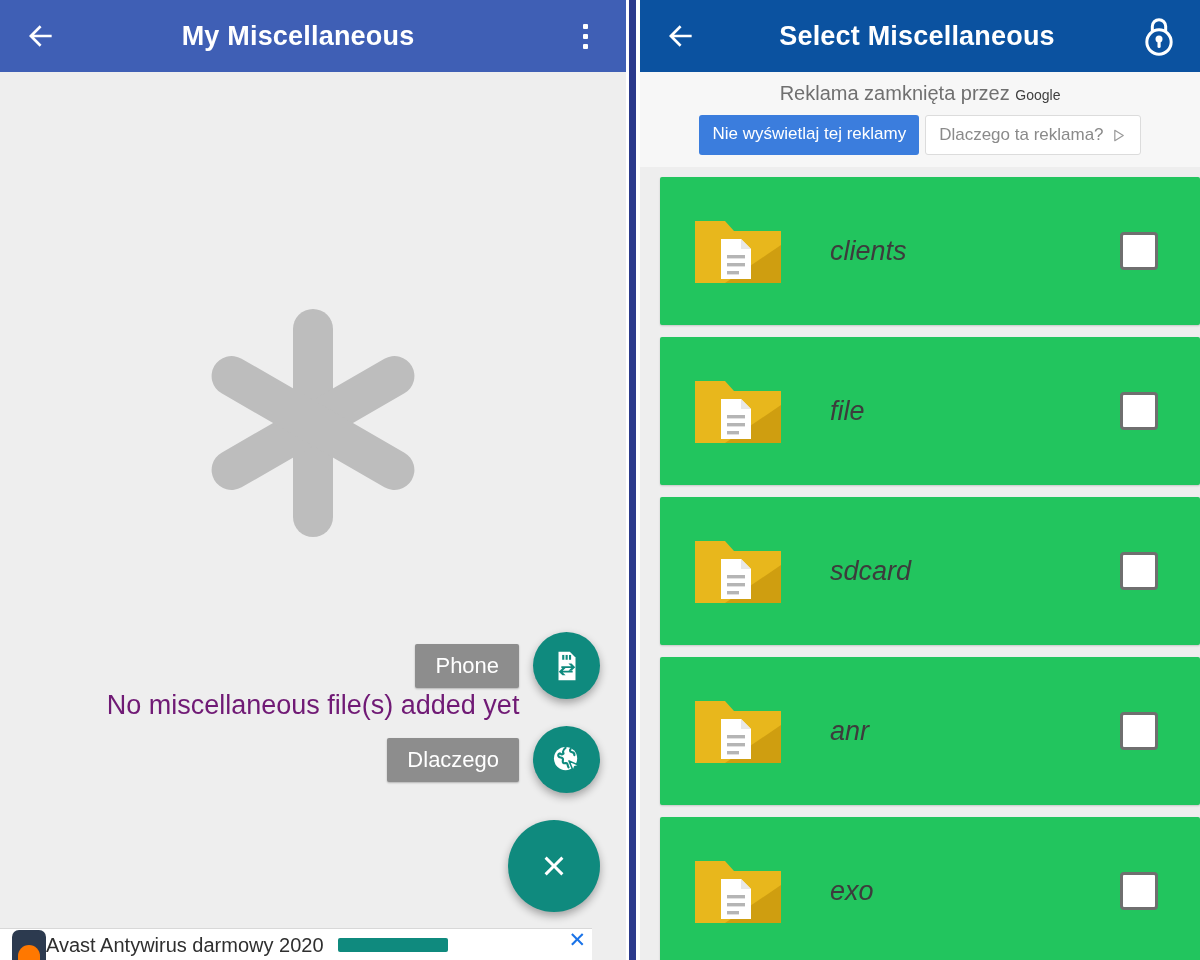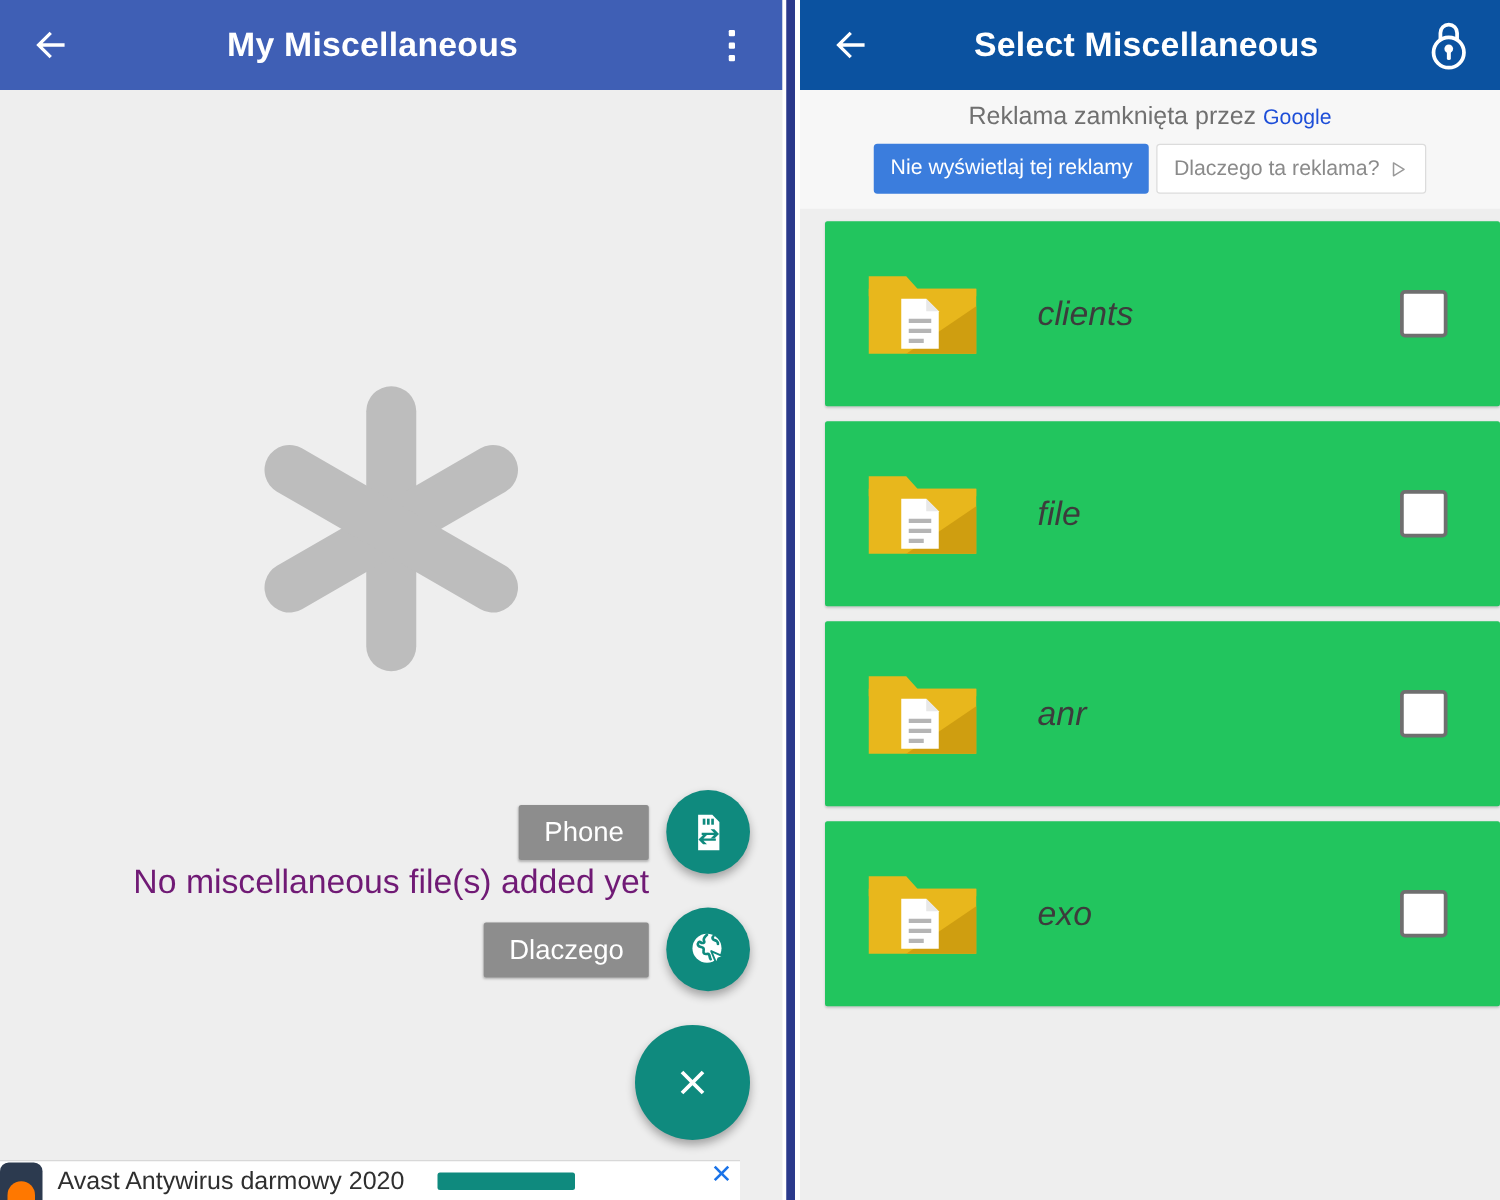--- a/index.html
+++ b/index.html
@@ -63,21 +63,21 @@
   }
   .fab.small { width:67px; height:67px; }
   .fab.big { width:92px; height:92px; }
 
   
   .avast-ad {
     position:absolute; left:0; bottom:0; width:592px; height:32px;
     background:#ffffff; border-top:1px solid #d8d8d8; overflow:hidden;
     display:flex; align-items:flex-end;
   }
-  .avast-inner { display:flex; align-items:center; gap:12px; padding-left:0; height:30px; }
+  .avast-inner { display:flex; align-items:center; padding-left:12px; height:30px; }
   .avast-logo { width:34px; height:30px; background:#2c3a4f; border-radius:7px 7px 0 0; position:relative; flex:none; }
   .avast-logo:after{
     content:""; position:absolute; left:6px; bottom:0; width:22px; height:15px;
     background:#ff7800; border-radius:11px 11px 0 0;
   }
   .avast-text { font-size:20px; color:#2f2f2f; white-space:nowrap; }
   .avast-cta { width:110px; height:14px; background:#0f8a7e; border-radius:2px; margin-left:14px; }
   .avast-x { position:absolute; right:6px; top:0px; color:#1a73e8; font-size:21px; line-height:21px; cursor:pointer; }
 
   
@@ -85,21 +85,21 @@
   .divider:before{
     content:""; position:absolute; left:3px; top:0; width:7px; height:960px; background:#2b3a8c;
   }
 
   
   .panel-right { width:584px; height:960px; position:relative; background:#eeeeee; overflow:hidden; }
   .right-body { position:absolute; top:72px; left:0; right:0; bottom:0; }
 
   .google-ad { background:#f7f7f7; padding:10px 0 12px; }
   .google-ad-line { text-align:center; font-size:20px; color:#707070; margin-bottom:10px; }
-  .google-word { color:#1d4ed8; font-size:17px; }
+  .google-word { color:#404040; font-size:14px; }
   .google-ad-btns { display:flex; justify-content:center; gap:0; padding:0 6px; }
   .btn-block {
     background:#3b7ddd; color:#ffffff; font-size:17px; padding:9px 13px;
     border-radius:3px; white-space:nowrap; cursor:pointer;
   }
   .btn-why {
     background:#ffffff; color:#8a8a8a; font-size:17px; padding:9px 13px;
     border:1px solid #dcdcdc; border-radius:3px; margin-left:6px;
     display:flex; align-items:center; gap:8px; white-space:nowrap; cursor:pointer;
   }
@@ -271,20 +271,36 @@
               <path d="M50 28l10 10H50z" fill="#e8e8e8"></path>
               <rect x="36" y="44" width="18" height="3.4" fill="#b5b5b5"></rect>
               <rect x="36" y="52" width="18" height="3.4" fill="#b5b5b5"></rect>
               <rect x="36" y="60" width="12" height="3.4" fill="#b5b5b5"></rect>
             </svg>
           </div>
           <div class="folder-name">file</div>
           <div class="checkbox"></div>
         </div>
 
+        <div class="folder-card">
+          <div class="folder-icon">
+            <svg width="94" height="80" viewBox="0 0 94 80">
+              <path d="M4 10h30l9 10h47v6H4z" fill="#e8b71c"></path>
+              <path d="M4 20h86v52H4z" fill="#e8b71c"></path>
+              <path d="M90 34v38H34z" fill="#cf9e10"></path>
+              <path d="M30 28h20l10 10v30H30z" fill="#ffffff"></path>
+              <path d="M50 28l10 10H50z" fill="#e8e8e8"></path>
+              <rect x="36" y="44" width="18" height="3.4" fill="#b5b5b5"></rect>
+              <rect x="36" y="52" width="18" height="3.4" fill="#b5b5b5"></rect>
+              <rect x="36" y="60" width="12" height="3.4" fill="#b5b5b5"></rect>
+            </svg>
+          </div>
+          <div class="folder-name">sdcard</div>
+          <div class="checkbox"></div>
+        </div>
 
         <div class="folder-card">
           <div class="folder-icon">
             <svg width="94" height="80" viewBox="0 0 94 80">
               <path d="M4 10h30l9 10h47v6H4z" fill="#e8b71c"></path>
               <path d="M4 20h86v52H4z" fill="#e8b71c"></path>
               <path d="M90 34v38H34z" fill="#cf9e10"></path>
               <path d="M30 28h20l10 10v30H30z" fill="#ffffff"></path>
               <path d="M50 28l10 10H50z" fill="#e8e8e8"></path>
               <rect x="36" y="44" width="18" height="3.4" fill="#b5b5b5"></rect>

